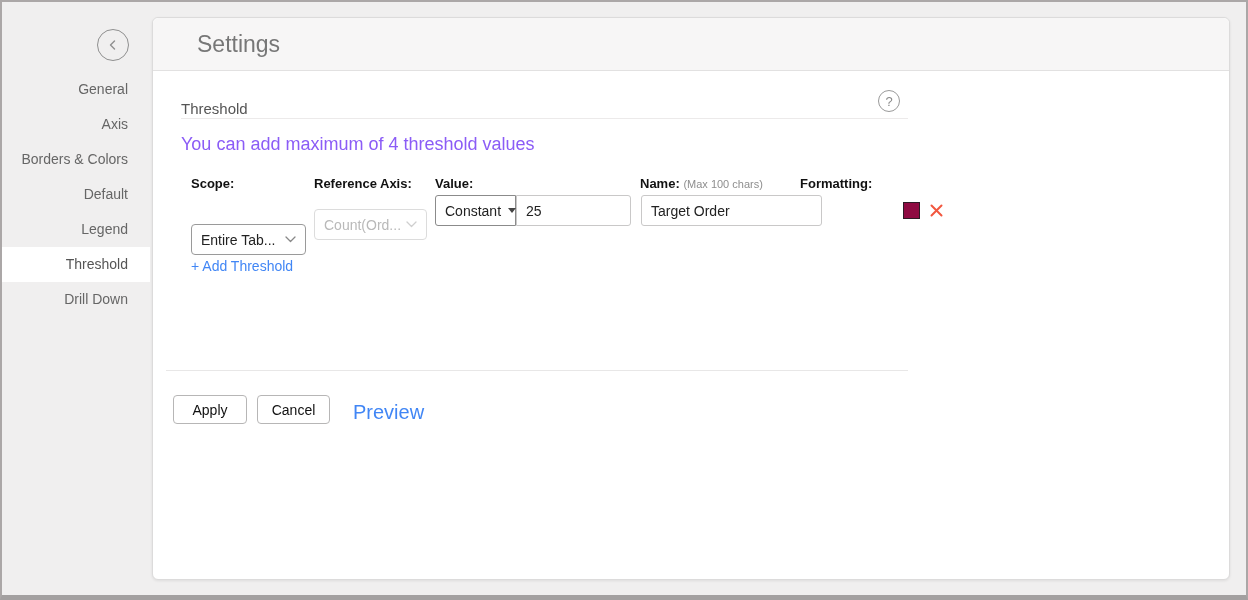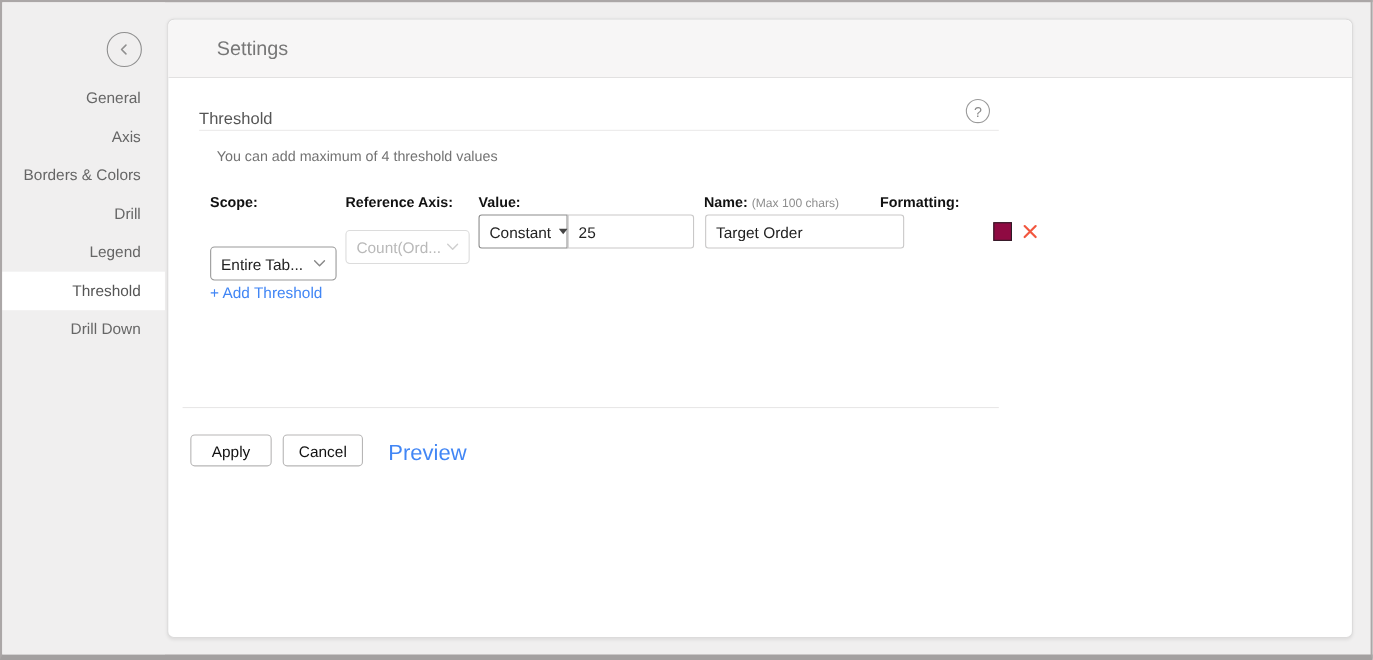--- a/index.html
+++ b/index.html
@@ -27,30 +27,30 @@
   
   .panel {
     position:absolute; left:150px; top:15px; width:1078px; height:563px;
     background:#ffffff; border:1px solid #dcdbdb; border-radius:6px;
     box-shadow:0 1px 3px rgba(0,0,0,0.08);
   }
   .panel-header {
     position:absolute; left:0; top:0; width:100%; height:53px;
     background:#f7f6f6; border-bottom:1px solid #e2e1e1;
     border-radius:6px 6px 0 0;
-    font-size:18px; color:#777; line-height:53px; padding-left:44px;
+    font-size:23px; color:#777; line-height:53px; padding-left:44px;
   }
   .section-title { position:absolute; left:28px; top:82px; font-size:15px; color:#555; }
   .help-btn {
     position:absolute; left:725px; top:72px; width:22px; height:22px;
     border:1px solid #9a9a9a; border-radius:50%; background:transparent;
     font-size:13px; color:#8a8a8a; display:flex; align-items:center; justify-content:center; cursor:pointer;
   }
   .divider1 { position:absolute; left:28px; top:100px; width:727px; height:0; border-top:1px solid #eceaea; }
-  .info-text { position:absolute; left:44px; top:116px; font-size:13px; color:#737373; }
+  .info-text { position:absolute; left:28px; top:116px; font-size:18px; color:#8b5cf6; }
   
   .flabel { position:absolute; top:158px; font-size:13px; font-weight:bold; color:#111; white-space:nowrap; }
   .fhint { font-size:11px; font-weight:normal; color:#8e8e8e; }
   .ctrl { position:absolute; top:177px; height:31px; }
   .select {
     display:flex; align-items:center; justify-content:space-between;
     background:#fff; border:1px solid #9a9a9a; border-radius:4px;
     padding:0 9px; font-size:14px; color:#222; cursor:pointer; height:31px;
   }
   .select .txt { overflow:hidden; white-space:nowrap; }
@@ -90,21 +90,21 @@
       <span style="display:flex;">
         <svg width="12" height="12" viewBox="0 0 12 12">
             <polyline points="7.5,2 3.5,6 7.5,10" fill="none" stroke="#8f8f8f" stroke-width="1.4" stroke-linecap="round" stroke-linejoin="round"></polyline>
           </svg>
       </span>
     </button>
     <div class="nav">
       <div class="nav-item">General</div>
       <div class="nav-item">Axis</div>
       <div class="nav-item">Borders &amp; Colors</div>
-      <div class="nav-item">Drill</div>
+      <div class="nav-item">Default</div>
       <div class="nav-item">Legend</div>
       <div class="nav-item selected">Threshold</div>
       <div class="nav-item">Drill Down</div>
     </div>
   </div>
 
   <div class="panel">
     <div class="panel-header">Settings</div>
 
     <div class="section-title">Threshold</div>

